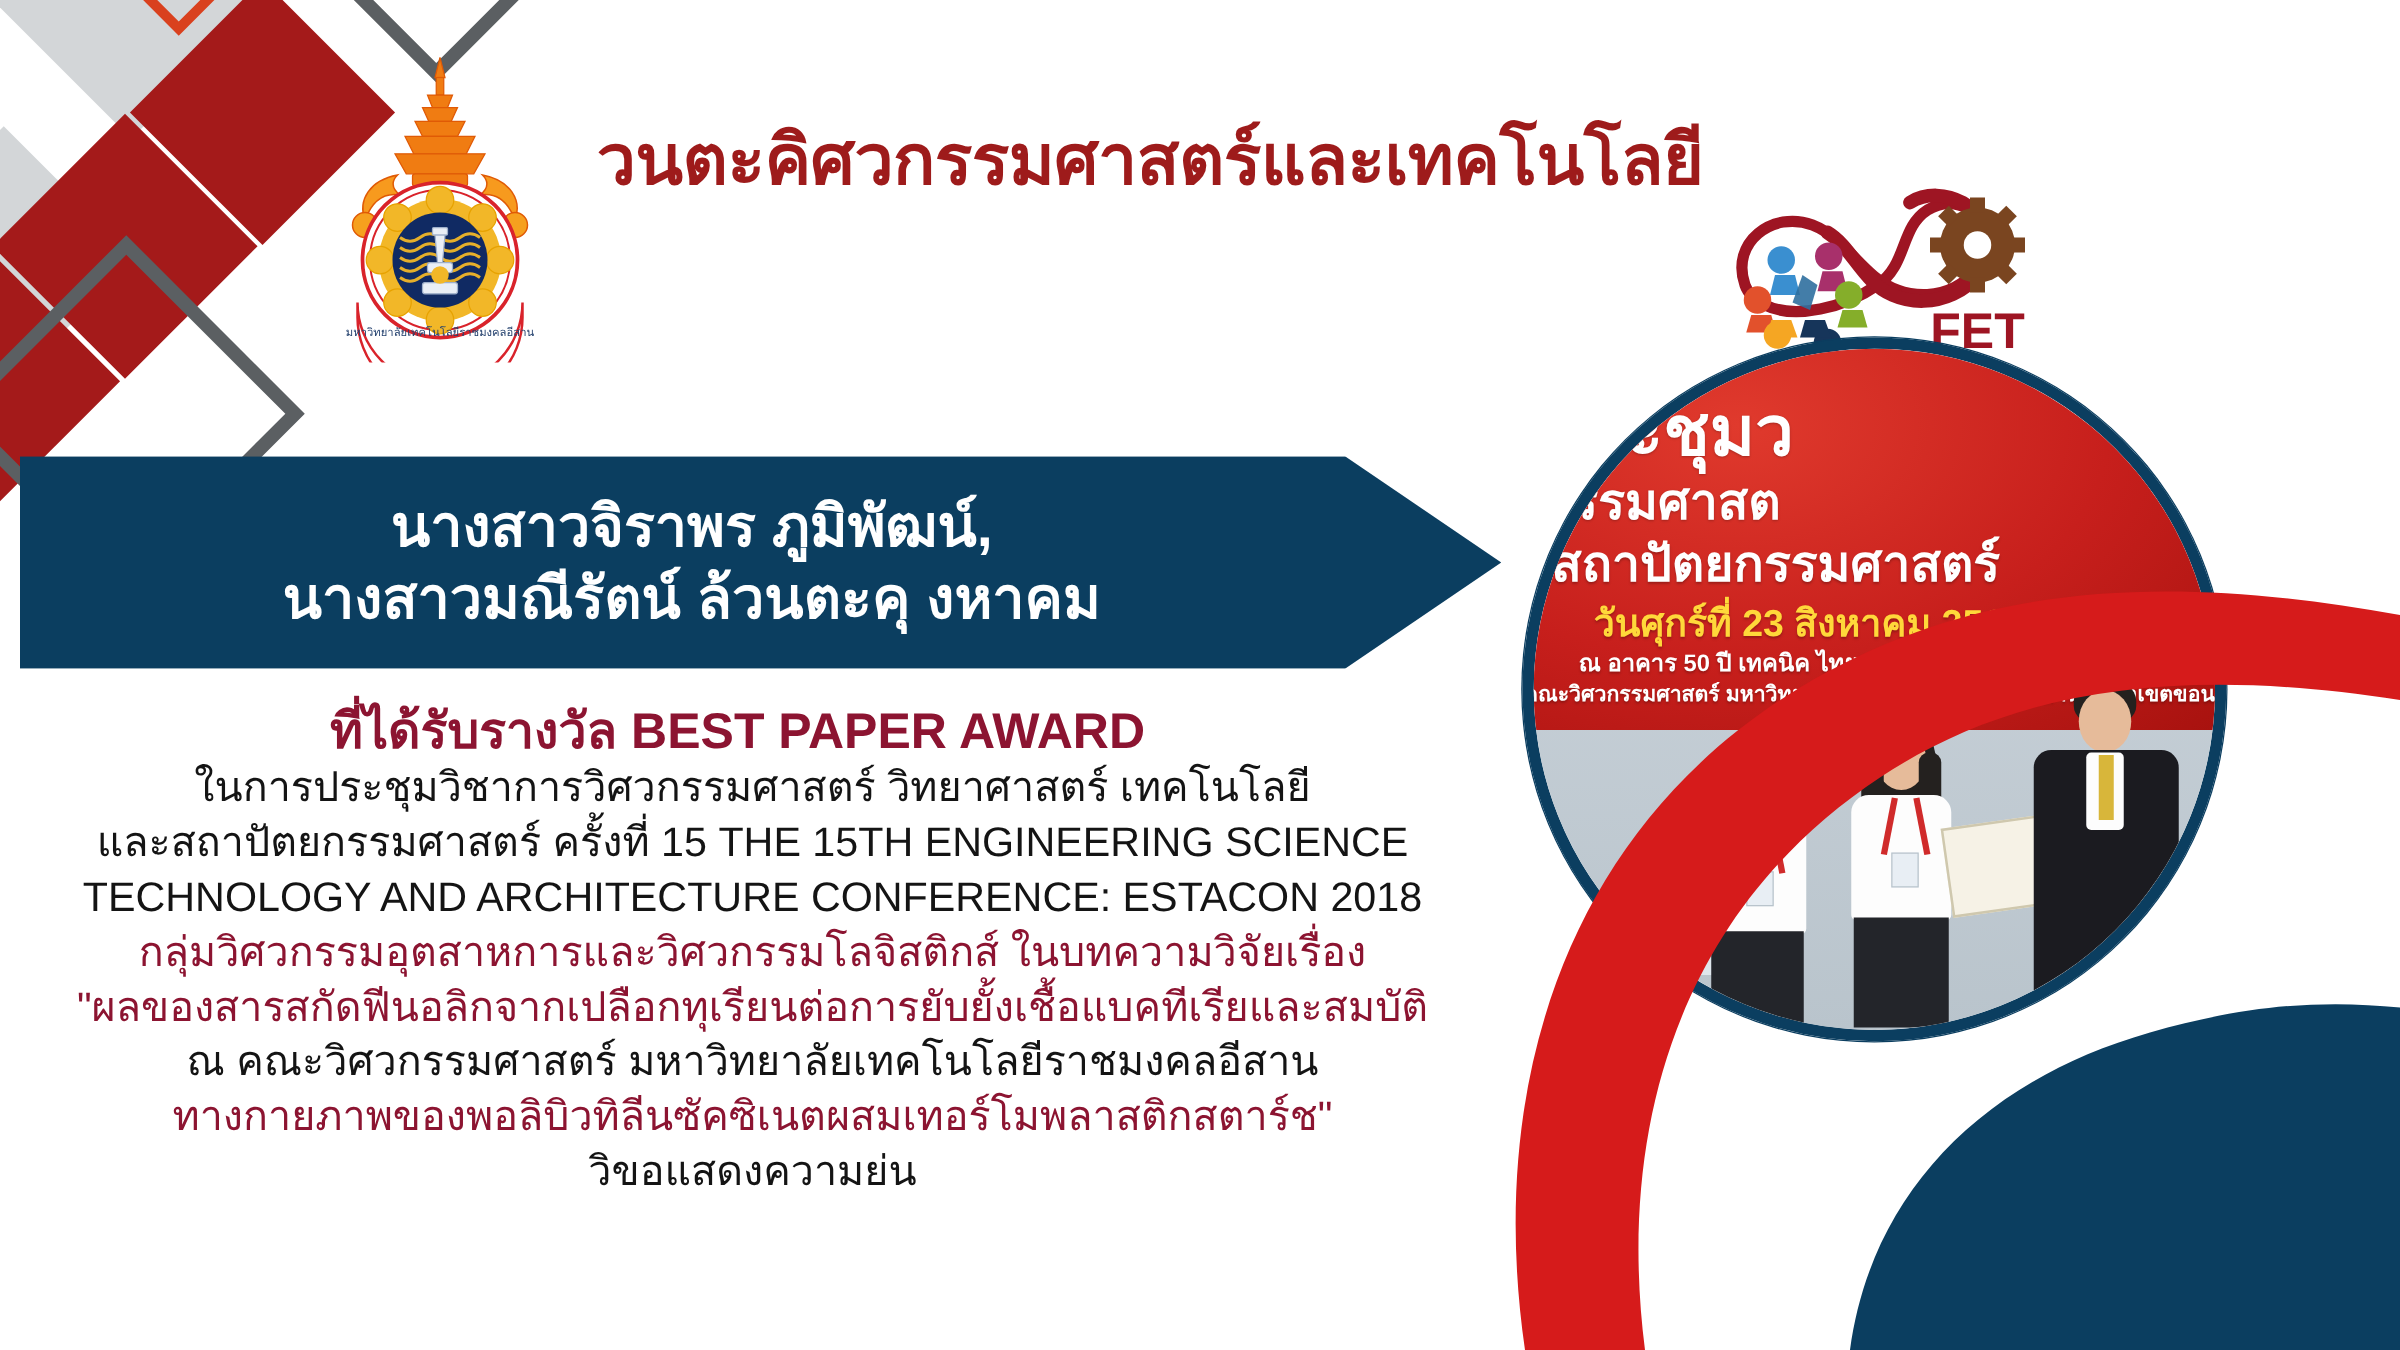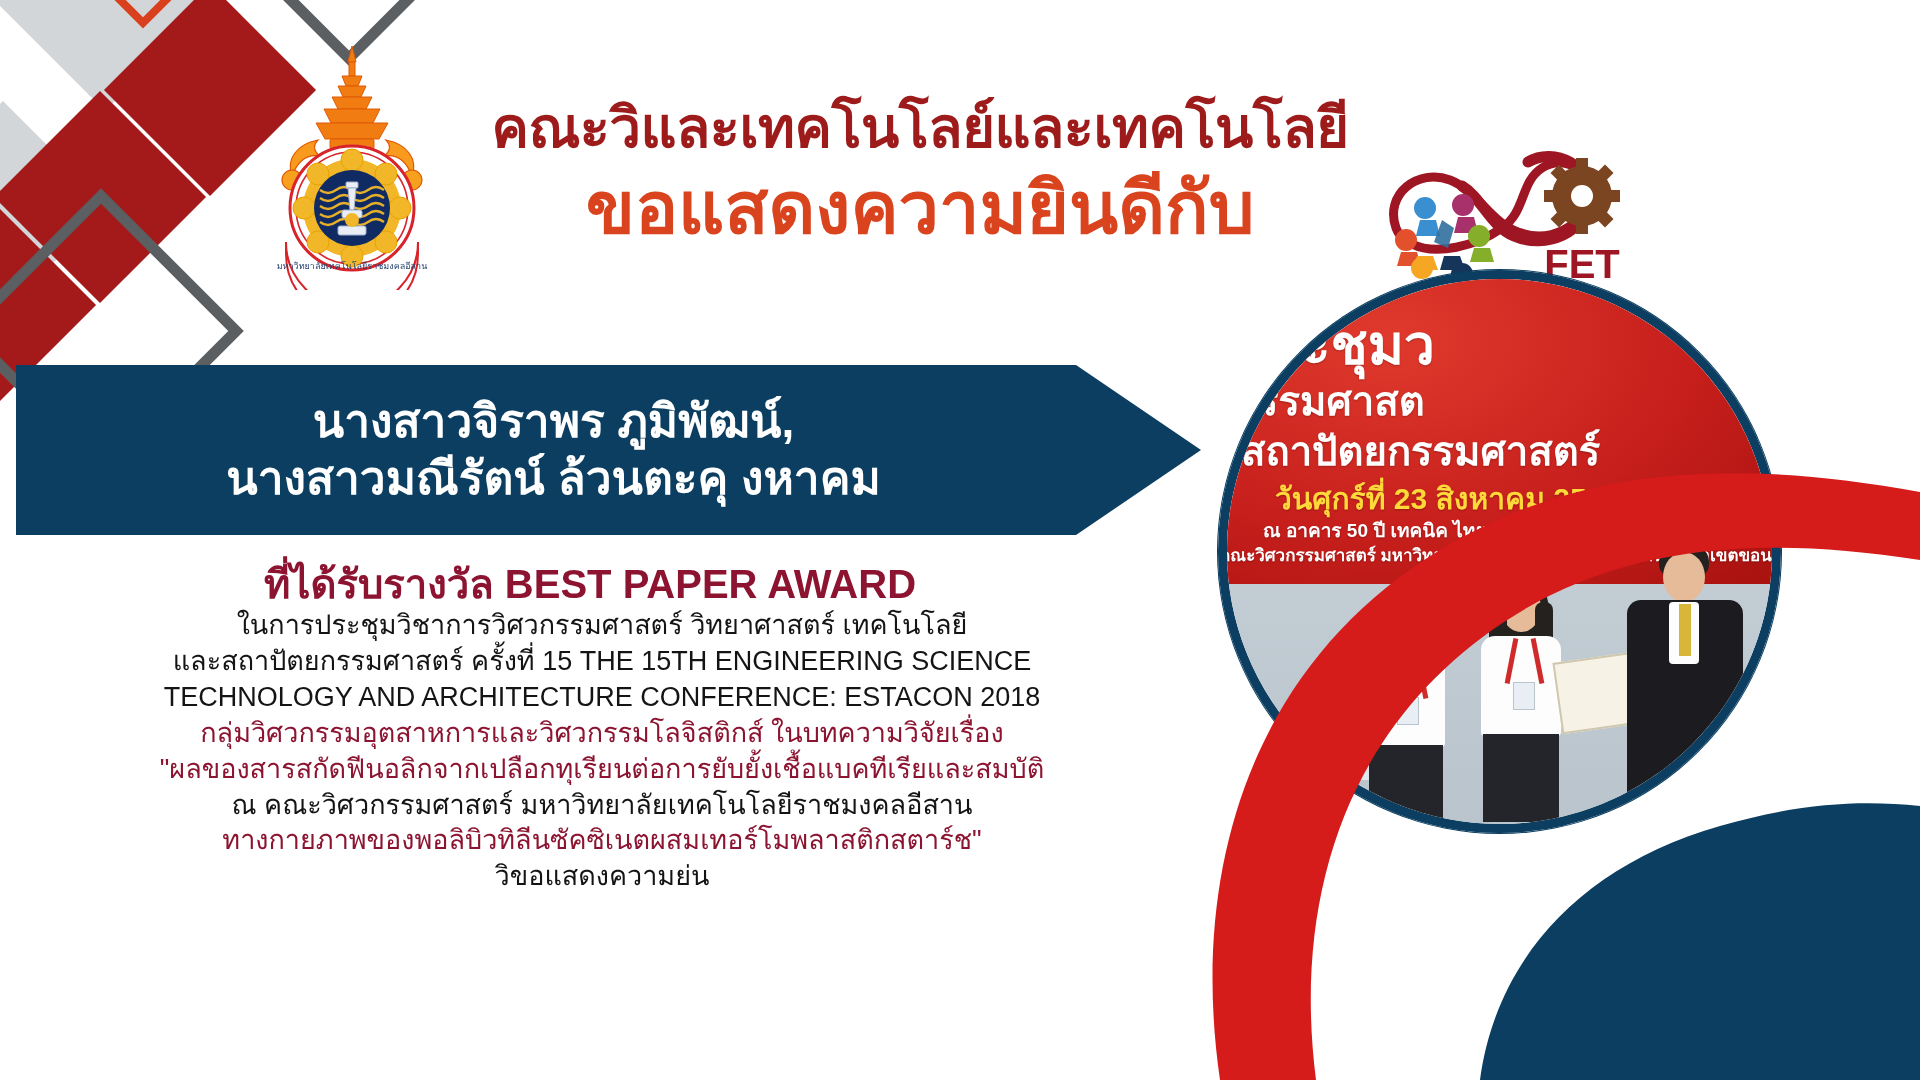--- a/index.html
+++ b/index.html
@@ -56,21 +56,21 @@
   .award-line{
     position:absolute;left:0;top:552px;width:1180px;text-align:center;
     font-size:40px;font-weight:700;color:#8c1431;white-space:nowrap;
   }
 
   
   .body-block{
     position:absolute;left:0;top:608px;width:1180px;text-align:center;
   }
   .bl{
-    font-size:27px;line-height:1.33;white-space:nowrap;margin-left:24px;
+    font-size:33px;line-height:1.33;white-space:nowrap;margin-left:24px;
   }
   .bl.black{color:#141414;}
   .bl.dark-red{color:#8c1431;}
 
   
   .photo-wrap{
     position:absolute;left:1218px;top:270px;width:545px;height:545px;
     border-radius:50%;overflow:hidden;
     border:9px solid #0b3e60;
     box-shadow:0 0 0 1px #0b3e60;
@@ -198,22 +198,21 @@
         <rect x="76" y="186" width="28" height="9" rx="2"></rect>
       </g>
       <circle cx="90" cy="180" r="7" fill="#f2b728"></circle>
 
       <path d="M24 202 A66 66 0 0 0 156 202 L156 214 A66 66 0 0 1 24 214 Z" fill="#ffffff" stroke="#d9232b" stroke-width="2"></path>
       <text x="90" y="229" font-size="9" fill="#24416e" text-anchor="middle" font-family="Liberation Sans, sans-serif">มหาวิทยาลัยเทคโนโลยีราชมงคลอีสาน</text>
     </svg>
   </div>
 
   <div class="headline">
-    <div class="h-line1">คณะวิและเทคโนโลย์และเทคโนโลยี</div>
-    <div class="h-line2">ขอแสดงความยินดีกับ</div>
+    <div class="h-line1">วนตะคิศวกรรมศาสตร์และเทคโนโลยี</div>
   </div>
 
   <div class="fet">
     <svg viewBox="0 0 270 160" xmlns="http://www.w3.org/2000/svg">
 
       <path d="M18 92 C6 58 40 32 72 44 C100 55 112 86 140 96 C172 108 206 90 210 62 C214 34 186 18 164 32 C142 46 148 76 124 92 C98 110 58 120 34 108 C24 103 20 98 18 92 Z" fill="none" stroke="#9e1523" stroke-width="9" stroke-linecap="round"></path>
       <path d="M150 26 C176 10 216 30 212 64 C208 96 168 114 136 100 C112 90 104 62 84 50" fill="none" stroke="#9e1523" stroke-width="11" stroke-linecap="round"></path>
 
       <g>
         <circle cx="47" cy="72" r="11" fill="#3a8fd0"></circle>

